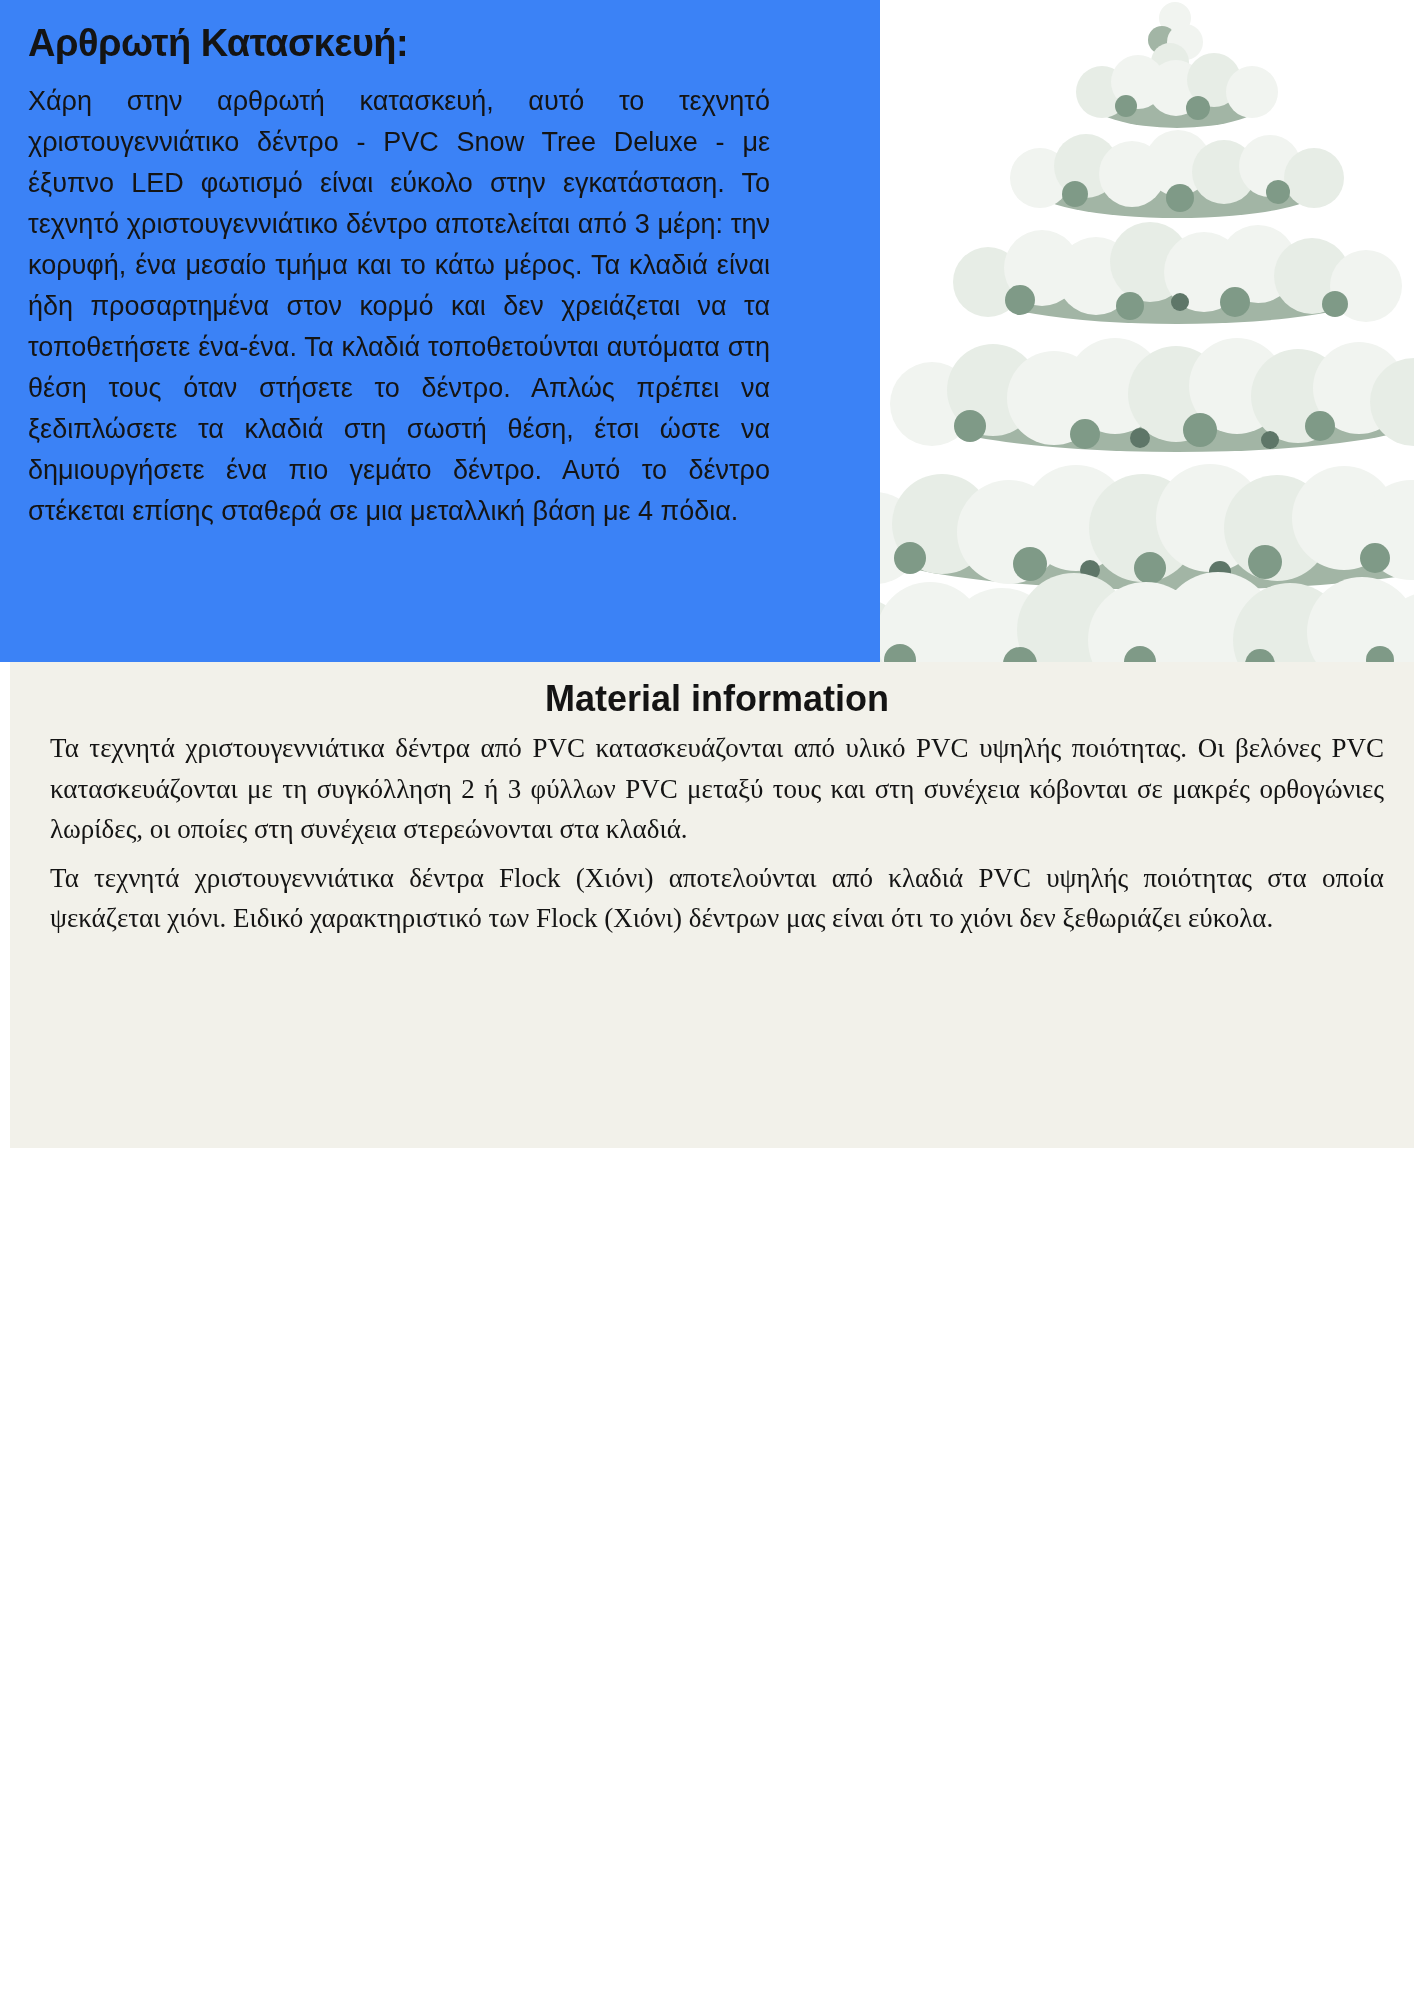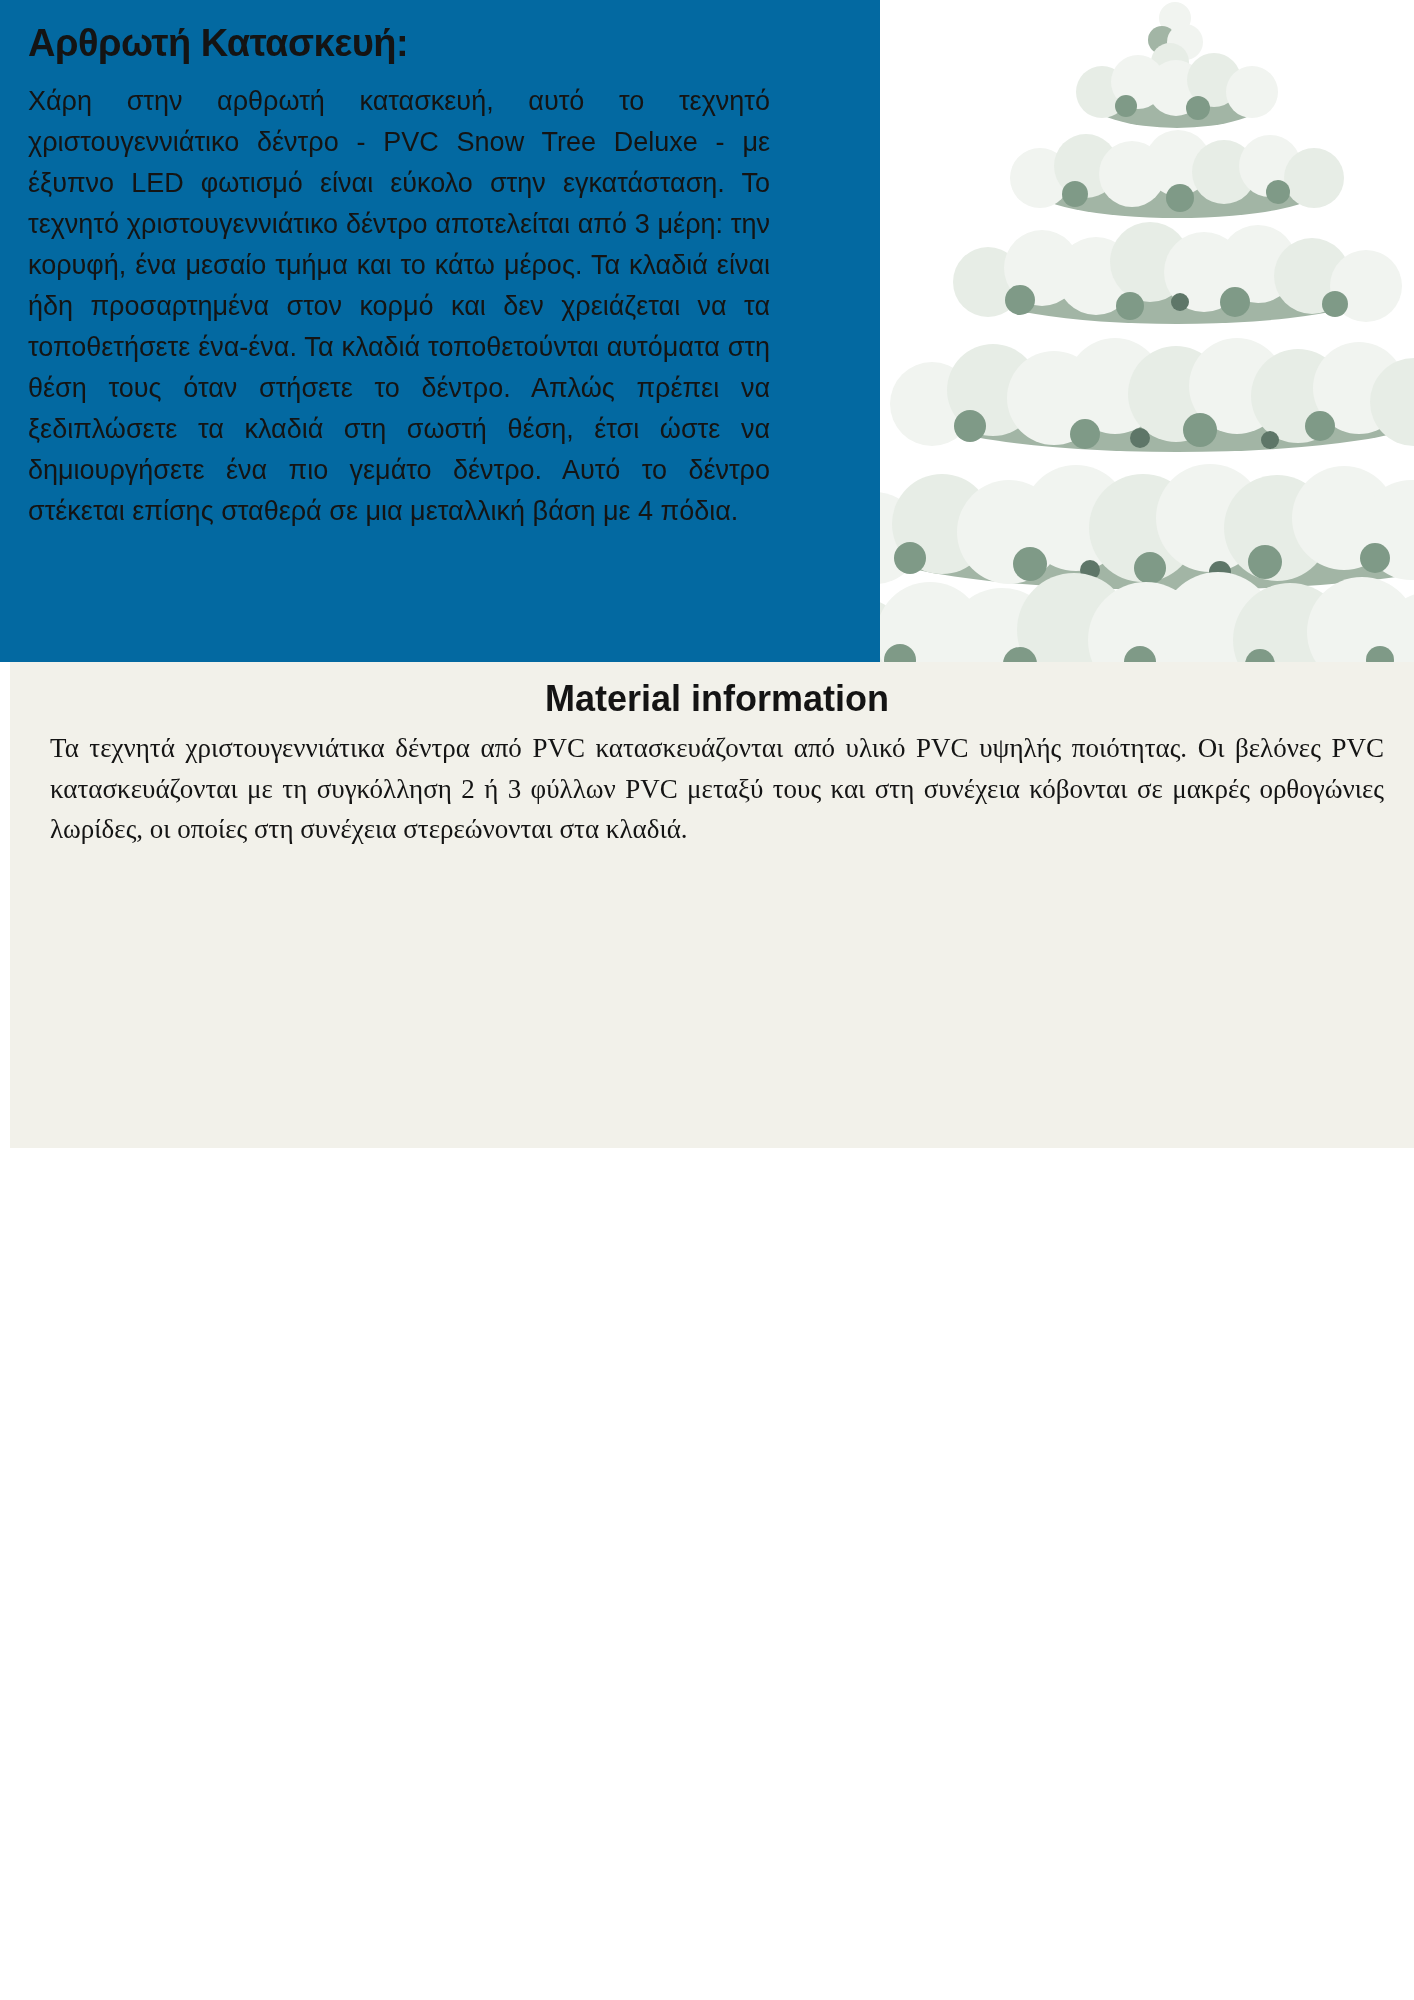--- a/index.html
+++ b/index.html
@@ -13,21 +13,21 @@
   *{box-sizing:border-box;}
   html,body{margin:0;padding:0;}
   body{
     width:1414px;height:2000px;
     background:#ffffff;
     color:var(--text);
     font-family:"Liberation Sans","DejaVu Sans",sans-serif;
     position:relative;
     overflow:hidden;
   }
-  .top-section{position:absolute;top:0;left:0;width:1414px;height:662px;background:#0369a1;}
+  .top-section{position:absolute;top:0;left:0;width:1414px;height:662px;background:#3b82f6;}
   .intro{position:absolute;left:28px;top:22px;width:742px;}
   .intro-heading{
     font-size:38px;font-weight:bold;margin:0 0 16px 0;letter-spacing:-0.5px;
   }
   .intro-body{
     font-size:27px;line-height:1.52;text-align:justify;margin:0;
   }
   .photo{
     position:absolute;top:0;right:0;width:534px;height:662px;
     overflow:hidden;background:#ffffff;
@@ -161,15 +161,16 @@
       <circle class="grnd" cx="500" cy="660" r="14"></circle>
     </svg>
   </div>
 </div>
 
 <div class="material-section">
   <h2 class="material-title">Material information</h2>
 
   <p class="sub-body">Τα τεχνητά χριστουγεννιάτικα δέντρα από PVC κατασκευάζονται από υλικό PVC υψηλής ποιότητας. Οι βελόνες PVC κατασκευάζονται με τη συγκόλληση 2 ή 3 φύλλων PVC μεταξύ τους και στη συνέχεια κόβονται σε μακρές ορθογώνιες λωρίδες, οι οποίες στη συνέχεια στερεώνονται στα κλαδιά.</p>
 
+  <p class="sub-body">Τα τεχνητά χριστουγεννιάτικα δέντρα Flock (Χιόνι) αποτελούνται από κλαδιά PVC υψηλής ποιότητας στα οποία ψεκάζεται χιόνι. Ειδικό χαρακτηριστικό των Flock (Χιόνι) δέντρων μας είναι ότι το χιόνι δεν ξεθωριάζει εύκολα.</p>
 </div>
 
 <div class="bottom-space"></div>
 
 </body></html>

